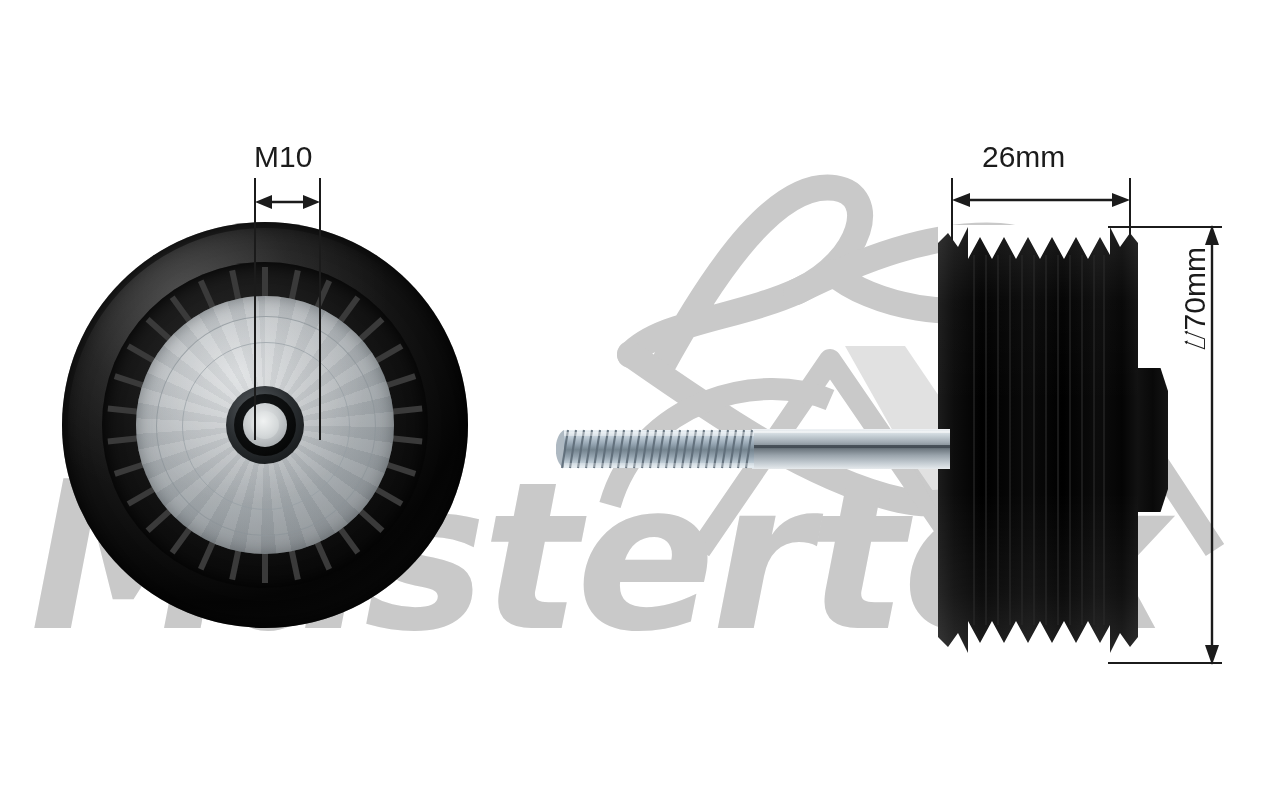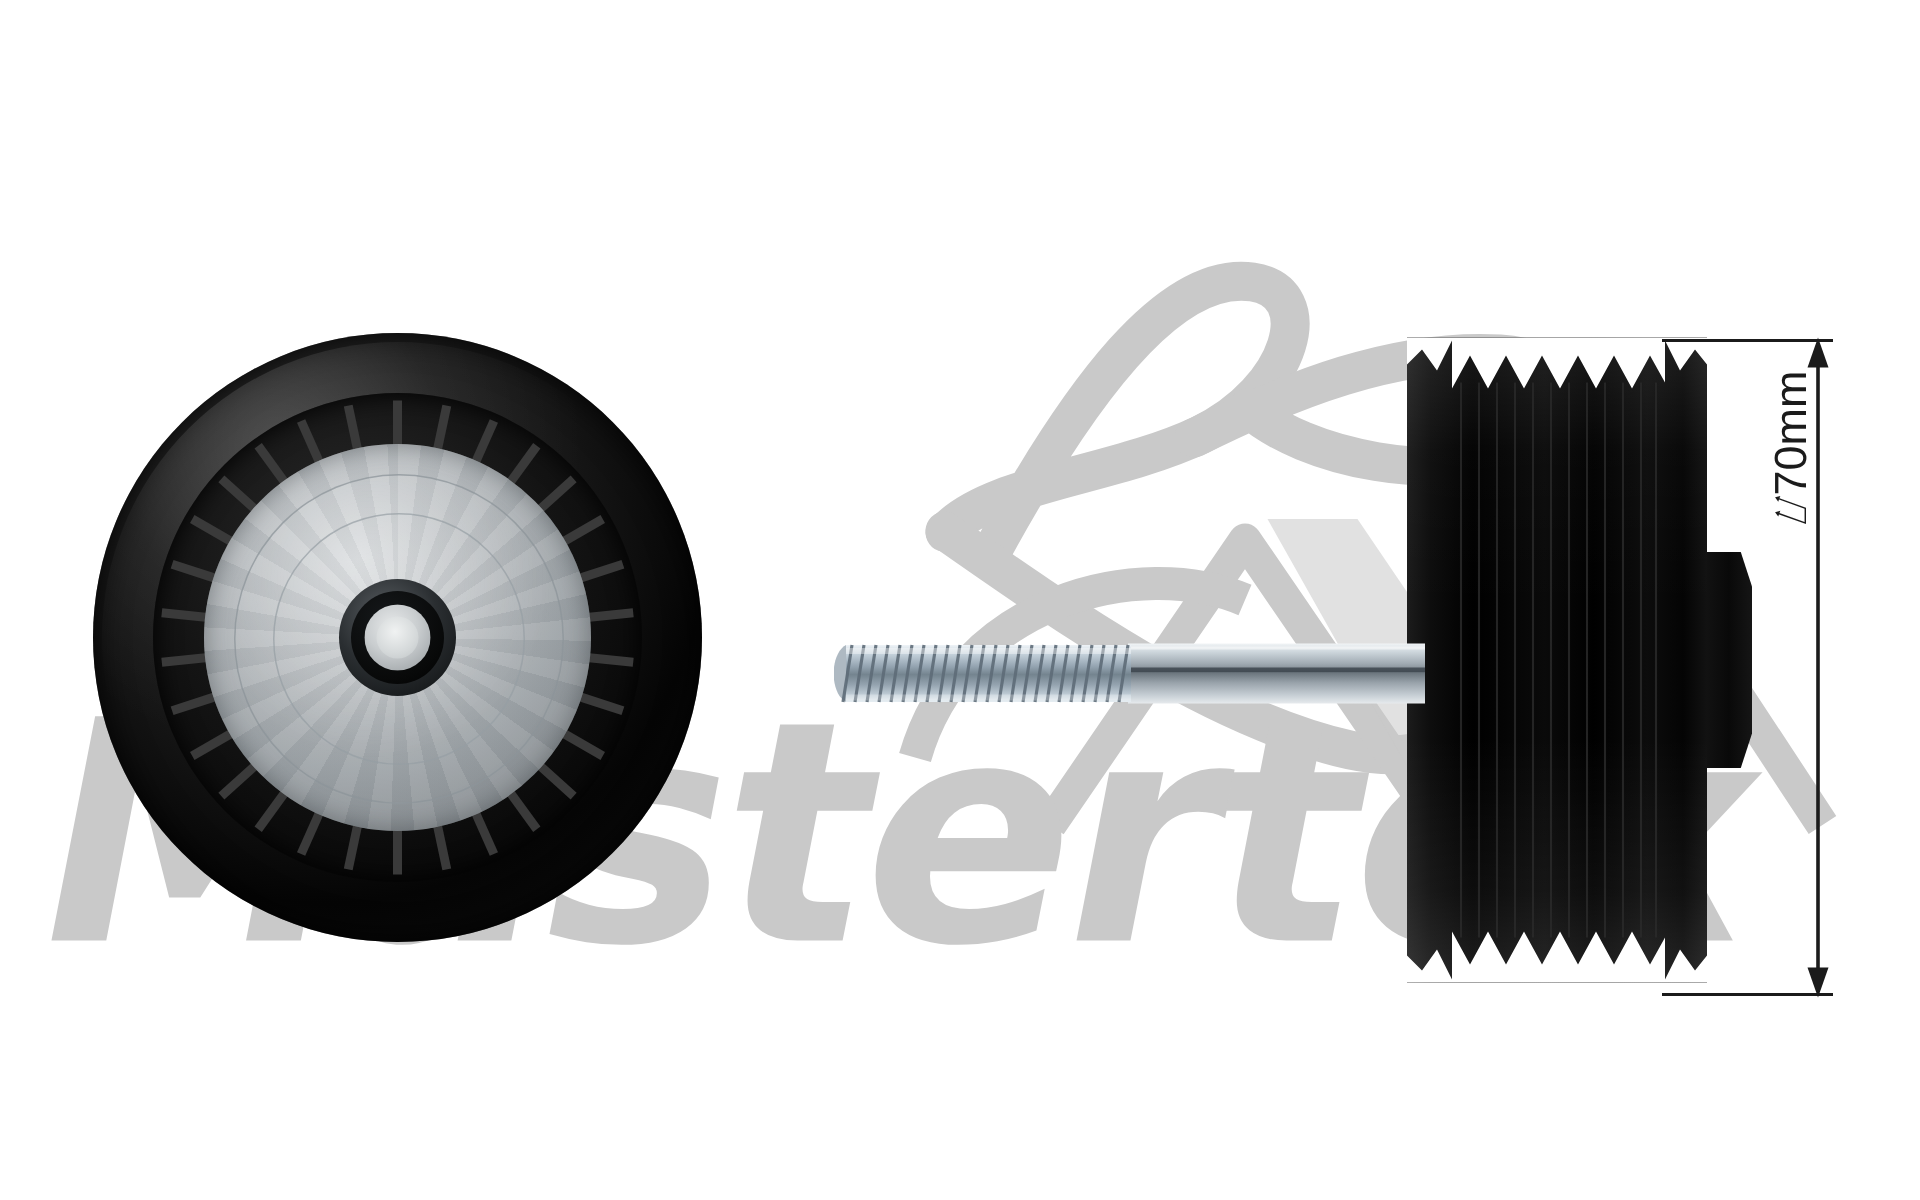--- a/index.html
+++ b/index.html
@@ -417,21 +417,50 @@
         <line x1="180" y1="11" x2="174" y2="49"></line>
         <line x1="188" y1="11" x2="182" y2="49"></line>
         <line x1="196" y1="11" x2="190" y2="49"></line>
       </g>
 
       <rect x="8" y="13" width="190" height="4" fill="#ffffff" opacity="0.38"></rect>
       <rect x="8" y="44" width="190" height="4" fill="#ffffff" opacity="0.26"></rect>
     </svg>
   </div>
 
-
+  <div class="dim" id="dim-m10">
+    <svg width="190" height="510" viewBox="0 0 190 510">
+      <g stroke="#1b1b1b" stroke-width="2" fill="none">
+
+        <line x1="45" y1="38" x2="45" y2="300"></line>
+        <line x1="110" y1="38" x2="110" y2="300"></line>
+
+        <line x1="50" y1="62" x2="105" y2="62" stroke-width="2.4"></line>
+      </g>
+
+      <polygon points="45,62 62,55 62,69" fill="#1b1b1b"></polygon>
+      <polygon points="110,62 93,55 93,69" fill="#1b1b1b"></polygon>
+    </svg>
+    <div class="dim-label" id="dim-m10-label">M10</div>
+  </div>
+
+  <div class="dim" id="dim-26">
+    <svg width="250" height="110" viewBox="0 0 250 110">
+      <g stroke="#1b1b1b" stroke-width="2" fill="none">
+
+        <line x1="22" y1="38" x2="22" y2="100"></line>
+        <line x1="200" y1="38" x2="200" y2="100"></line>
+
+        <line x1="27" y1="60" x2="195" y2="60" stroke-width="2.4"></line>
+      </g>
+      <polygon points="22,60 40,53 40,67" fill="#1b1b1b"></polygon>
+      <polygon points="200,60 182,53 182,67" fill="#1b1b1b"></polygon>
+    </svg>
+    <div class="dim-label" id="dim-26-label">26mm</div>
+  </div>
 
   <div class="dim" id="dim-70">
     <svg width="110" height="460" viewBox="0 0 110 460">
       <g stroke="#1b1b1b" stroke-width="2" fill="none">
 
         <line x1="-42" y1="12" x2="72" y2="12"></line>
         <line x1="-42" y1="448" x2="72" y2="448"></line>
 
         <line x1="62" y1="20" x2="62" y2="440" stroke-width="2.4"></line>
       </g>

